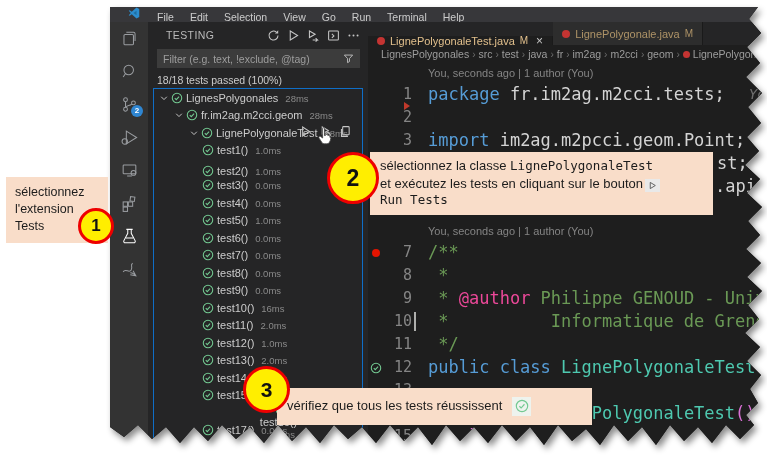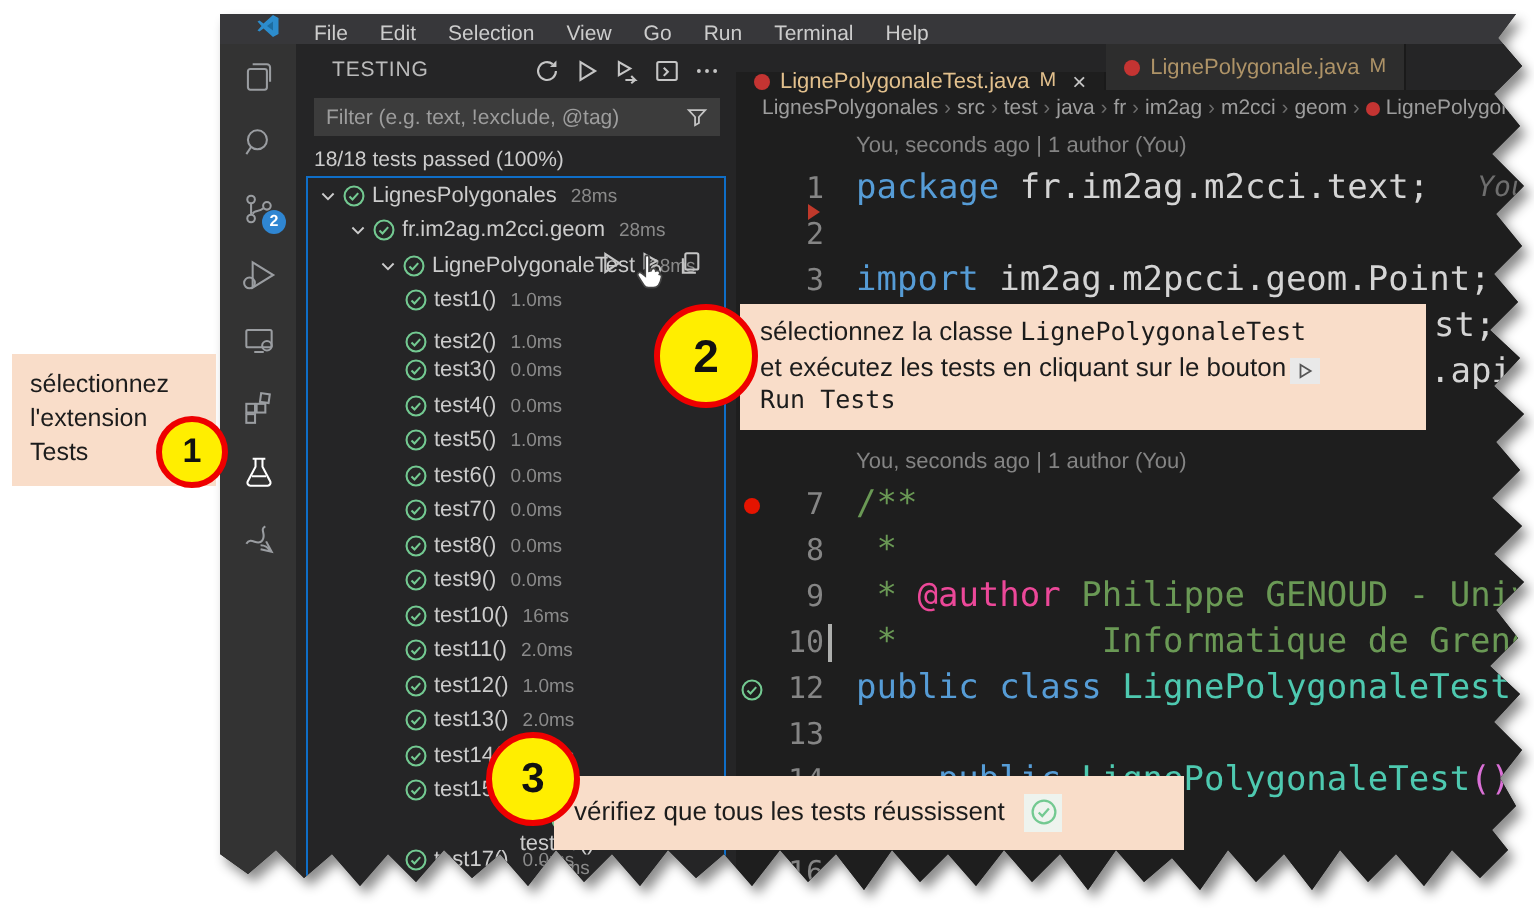--- a/index.html
+++ b/index.html
@@ -502,31 +502,32 @@
             <span class="bc-sep">›</span>
             <span class="bc-item">m2cci</span>
             <span class="bc-sep">›</span>
             <span class="bc-item">geom</span>
             <span class="bc-sep">›</span>
             <span class="dotred" style="width: 7px; height: 7px;"></span>
             <span class="bc-item">LignePolygonaleTest.jav</span>
           </div>
         <div class="code" id="code-area">
             <div class="codelens">You, seconds ago | 1 author (You)</div>
-            <div class="code-line"><span class="deco"></span><span class="lnum">1</span><span class="ltext"><span class="tok-kw">package </span><span class="tok-pln">fr.im2ag.m2cci.text;</span></span><span class="blame">You, se</span></div>
+            <div class="code-line"><span class="deco"></span><span class="lnum">1</span><span class="ltext"><span class="tok-kw">package </span><span class="tok-pln">fr.im2ag.m2cci.tests;</span></span><span class="blame">You, se</span></div>
             <div class="code-line"><span class="deco"></span><span class="lnum">2</span><span class="del-mark"></span><span class="ltext"></span></div>
             <div class="code-line"><span class="deco"></span><span class="lnum">3</span><span class="ltext"><span class="tok-kw">import </span><span class="tok-pln">im2ag.m2pcci.geom.Point;</span></span></div>
             <div class="code-line"><span class="deco"></span><span class="lnum">4</span><span class="ltext"><span class="tok-pln" style="margin-left:289px">st;</span></span></div>
             <div class="code-line"><span class="deco"></span><span class="lnum">5</span><span class="ltext"><span class="tok-pln" style="margin-left:287px">.api.</span></span></div>
             <div class="code-line"><span class="deco"></span><span class="lnum">6</span><span class="ltext"></span></div>
             <div class="codelens">You, seconds ago | 1 author (You)</div>
             <div class="code-line"><span class="deco"><span class="bp-dot"></span></span><span class="lnum">7</span><span class="ltext"><span class="tok-cmt">/**</span></span></div>
             <div class="code-line"><span class="deco"></span><span class="lnum">8</span><span class="ltext"><span class="tok-cmt"> *</span></span></div>
             <div class="code-line"><span class="deco"></span><span class="lnum">9</span><span class="ltext"><span class="tok-cmt"> * </span><span class="tok-doc">@author</span><span class="tok-cmt"> Philippe GENOUD - Université</span></span></div>
             <div class="code-line"><span class="deco"></span><span class="lnum">10</span><span class="cursor-bar"></span><span class="ltext"><span class="tok-cmt"> *          Informatique de Grenoble</span></span></div>
+            <div class="code-line"><span class="deco"></span><span class="lnum">11</span><span class="ltext"><span class="tok-cmt"> */</span></span></div>
             <div class="code-line"><span class="deco"><svg width="12" height="12" viewBox="0 0 16 16">
                   <circle cx="8" cy="8" r="6.3" fill="none" stroke="#73c991" stroke-width="1.4"></circle>
                   <path d="M5 8.3l2 2 3.8-4.2" fill="none" stroke="#73c991" stroke-width="1.4"></path>
                 </svg></span><span class="lnum">12</span><span class="ltext"><span class="tok-kw">public class </span><span class="tok-cls">LignePolygonaleTest</span><span class="tok-b1"> {</span></span></div>
             <div class="code-line"><span class="deco"></span><span class="lnum">13</span><span class="ltext"></span></div>
             <div class="code-line"><span class="deco"></span><span class="lnum">14</span><span class="ltext"><span class="tok-kw">    public </span><span class="tok-cls">LignePolygonaleTest</span><span class="tok-b2">()</span><span class="tok-b1"> {</span></span></div>
             <div class="code-line"><span class="deco"></span><span class="lnum">15</span><span class="ltext"><span class="tok-b2">    }</span></span></div>
             <div class="code-line"><span class="deco"></span><span class="lnum">16</span><span class="ltext"></span></div>
           </div>
       </div>

